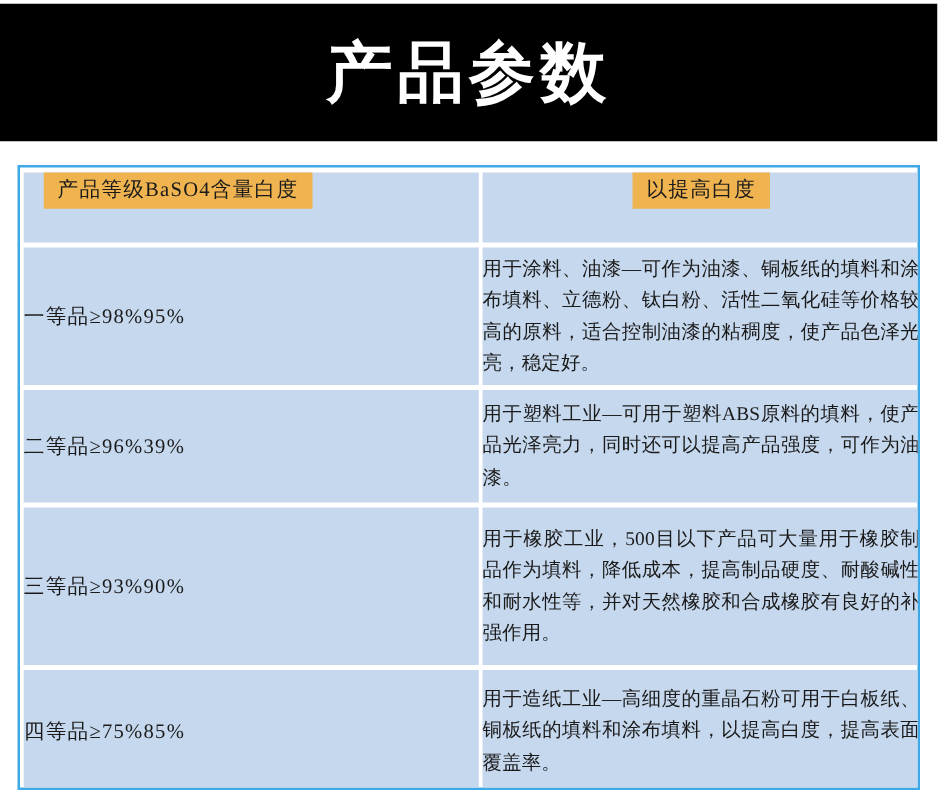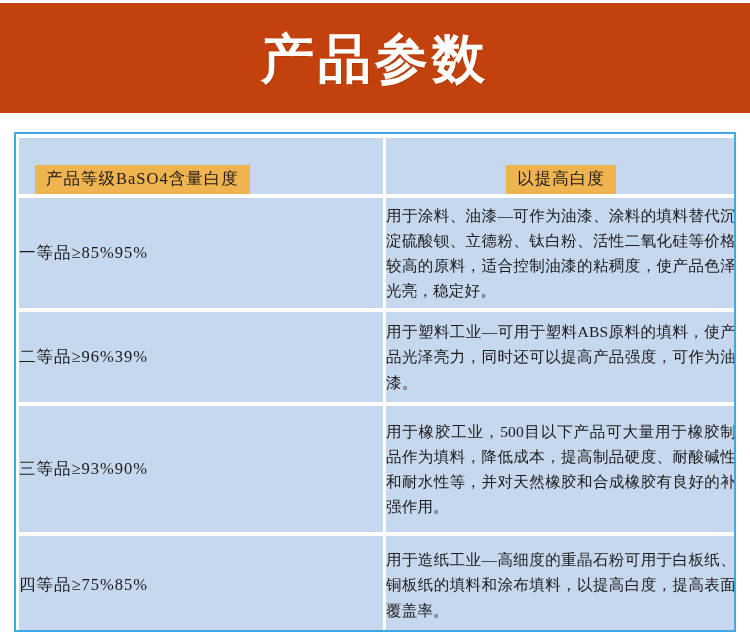--- a/index.html
+++ b/index.html
@@ -17,21 +17,21 @@
     background: #ffffff;
   }
 
   
   .banner {
     position: absolute;
     left: 0;
     top: 3px;
     width: 750px;
     height: 110px;
-    background: #c2410c;
+    background: #000000;
     display: flex;
     align-items: center;
     justify-content: center;
   }
   .banner-title {
     color: #ffffff;
     font-family: "DejaVu Sans", "Liberation Sans", sans-serif;
     font-size: 53px;
     font-weight: bold;
     letter-spacing: 4px;
@@ -61,21 +61,21 @@
     vertical-align: middle;
     padding: 0;
   }
   .col-grade { width: 364px; }
   .col-use   { width: 350px; }
 
   
   tr.header-row td { height: 56px; }
   .hl-wrap {
     display: flex;
-    align-items: flex-end;
+    align-items: flex-start;
     height: 56px;
     padding: 0 0 0 16px;
   }
   .hl-wrap.center { justify-content: center; padding: 0; }
   .hl {
     display: inline-block;
     background: #efb34f;
     color: #1a1a1a;
     font-size: 16.5px;
     letter-spacing: 1px;
@@ -129,22 +129,22 @@
             </div>
           </td>
           <td>
             <div class="hl-wrap center">
               <span class="hl">以提高白度</span>
             </div>
           </td>
         </tr>
 
         <tr class="r1">
-          <td class="grade-cell">一等品≥85%95%</td>
-          <td class="use-cell">用于涂料、油漆—可作为油漆、涂料的填料替代沉淀硫酸钡、立德粉、钛白粉、活性二氧化硅等价格较高的原料，适合控制油漆的粘稠度，使产品色泽光亮，稳定好。</td>
+          <td class="grade-cell">一等品≥98%95%</td>
+          <td class="use-cell">用于涂料、油漆—可作为油漆、铜板纸的填料和涂布填料、立德粉、钛白粉、活性二氧化硅等价格较高的原料，适合控制油漆的粘稠度，使产品色泽光亮，稳定好。</td>
         </tr>
 
         <tr class="r2">
           <td class="grade-cell">二等品≥96%39%</td>
           <td class="use-cell">用于塑料工业—可用于塑料ABS原料的填料，使产品光泽亮力，同时还可以提高产品强度，可作为油漆。</td>
         </tr>
 
         <tr class="r3">
           <td class="grade-cell">三等品≥93%90%</td>
           <td class="use-cell">用于橡胶工业，500目以下产品可大量用于橡胶制品作为填料，降低成本，提高制品硬度、耐酸碱性和耐水性等，并对天然橡胶和合成橡胶有良好的补强作用。</td>

